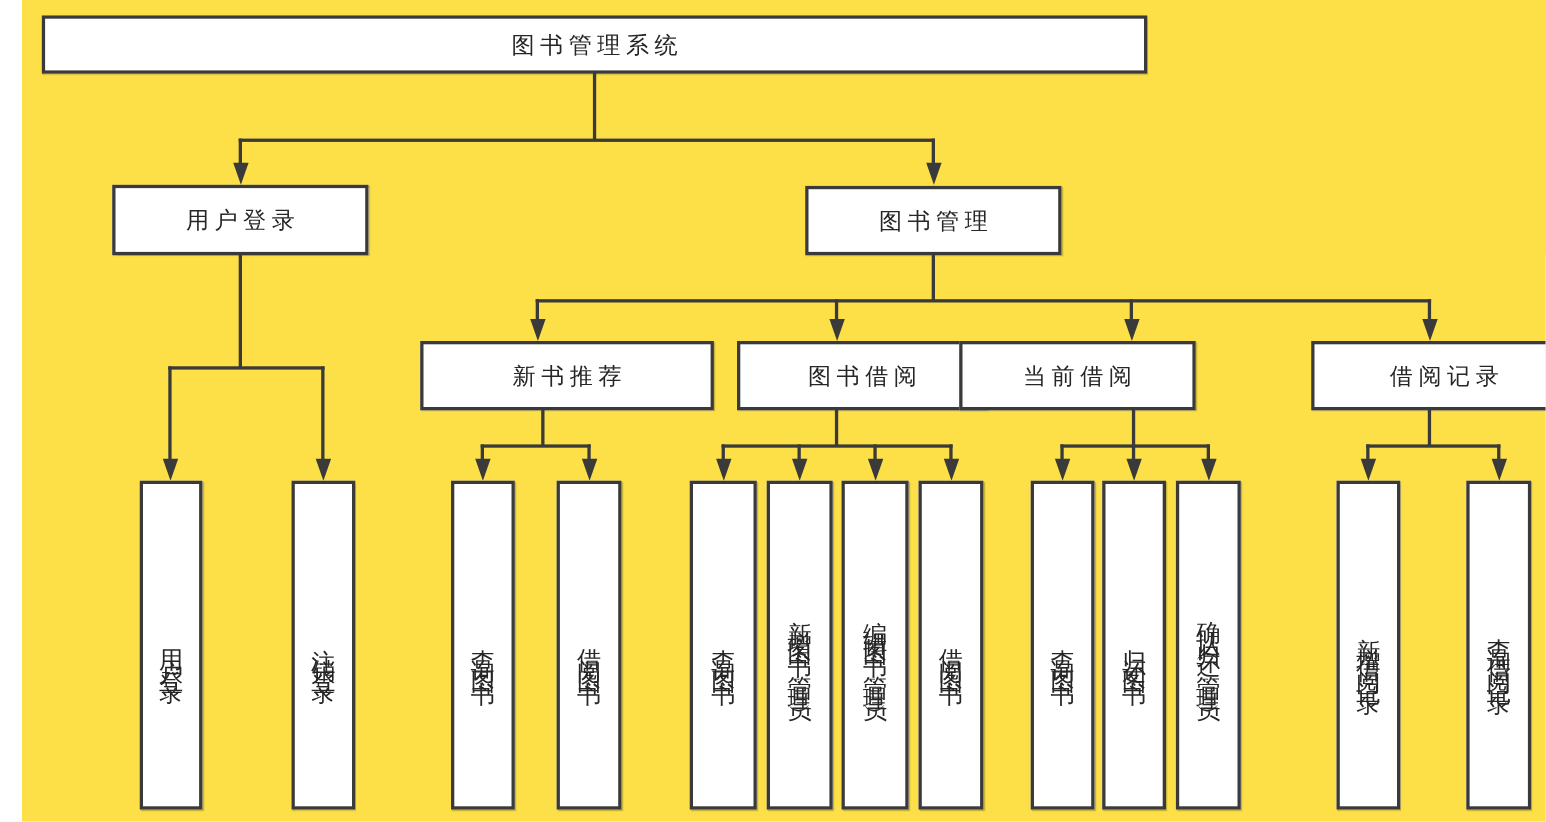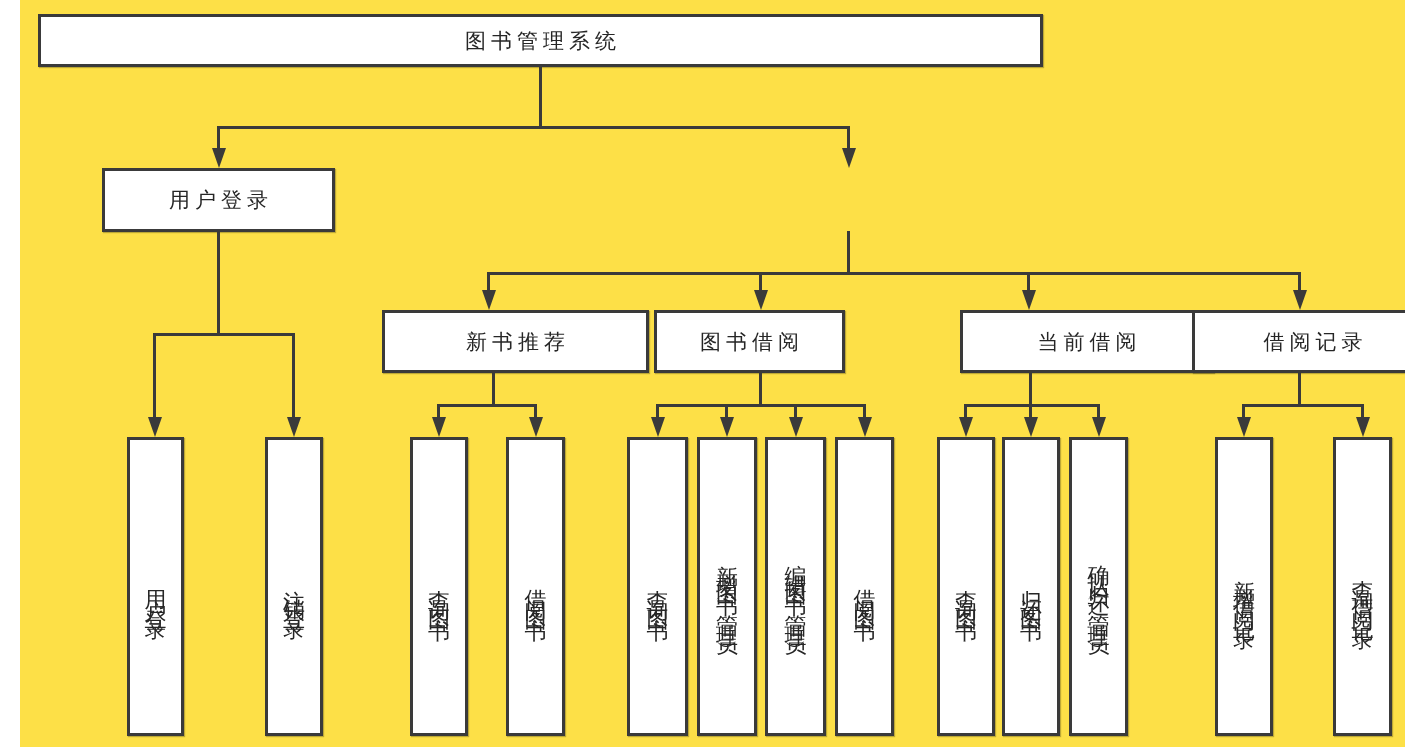--- a/index.html
+++ b/index.html
@@ -56,40 +56,43 @@
   </div>
 
   <div class="ln v" style="left:519px;top:66px;height:62px"></div>
   <div class="ln h" style="left:197px;top:126px;width:633px"></div>
   <div class="arrow" style="left:197px;top:126px;height:23px"></div>
   <div class="arrow" style="left:827px;top:126px;height:23px"></div>
 
   <div class="box" style="left:82px;top:168px;width:233px;height:64px">
     <span class="lbl">用户登录</span>
   </div>
+  <div class="box" style="left:712px;top:169px;width:233px;height:63px">
+    <span class="lbl">图书管理</span>
+  </div>
 
   <div class="ln v" style="left:197px;top:231px;height:104px"></div>
   <div class="ln h" style="left:133px;top:333px;width:142px"></div>
   <div class="arrow" style="left:133px;top:333px;height:85px"></div>
   <div class="arrow" style="left:272px;top:333px;height:85px"></div>
 
   <div class="ln v" style="left:827px;top:231px;height:43px"></div>
   <div class="ln h" style="left:467px;top:272px;width:814px"></div>
   <div class="arrow" style="left:467px;top:272px;height:19px"></div>
   <div class="arrow" style="left:739px;top:272px;height:19px"></div>
   <div class="arrow" style="left:1007px;top:272px;height:19px"></div>
   <div class="arrow" style="left:1278px;top:272px;height:19px"></div>
 
   <div class="box" style="left:362px;top:310px;width:267px;height:63px">
     <span class="lbl">新书推荐</span>
   </div>
-  <div class="box" style="left:634px;top:310px;width:191px;height:63px">
+  <div class="box" style="left:650px;top:310px;width:228px;height:63px">
     <span class="lbl">图书借阅</span>
   </div>
-  <div class="box" style="left:940px;top:310px;width:254px;height:63px">
+  <div class="box" style="left:852px;top:310px;width:215px;height:63px">
     <span class="lbl">当前借阅</span>
   </div>
   <div class="box" style="left:1172px;top:310px;width:242px;height:63px">
     <span class="lbl">借阅记录</span>
   </div>
 
   <div class="ln v" style="left:472px;top:372px;height:34px"></div>
   <div class="ln h" style="left:417px;top:404px;width:100px"></div>
   <div class="arrow" style="left:417px;top:404px;height:14px"></div>
   <div class="arrow" style="left:514px;top:404px;height:14px"></div>

